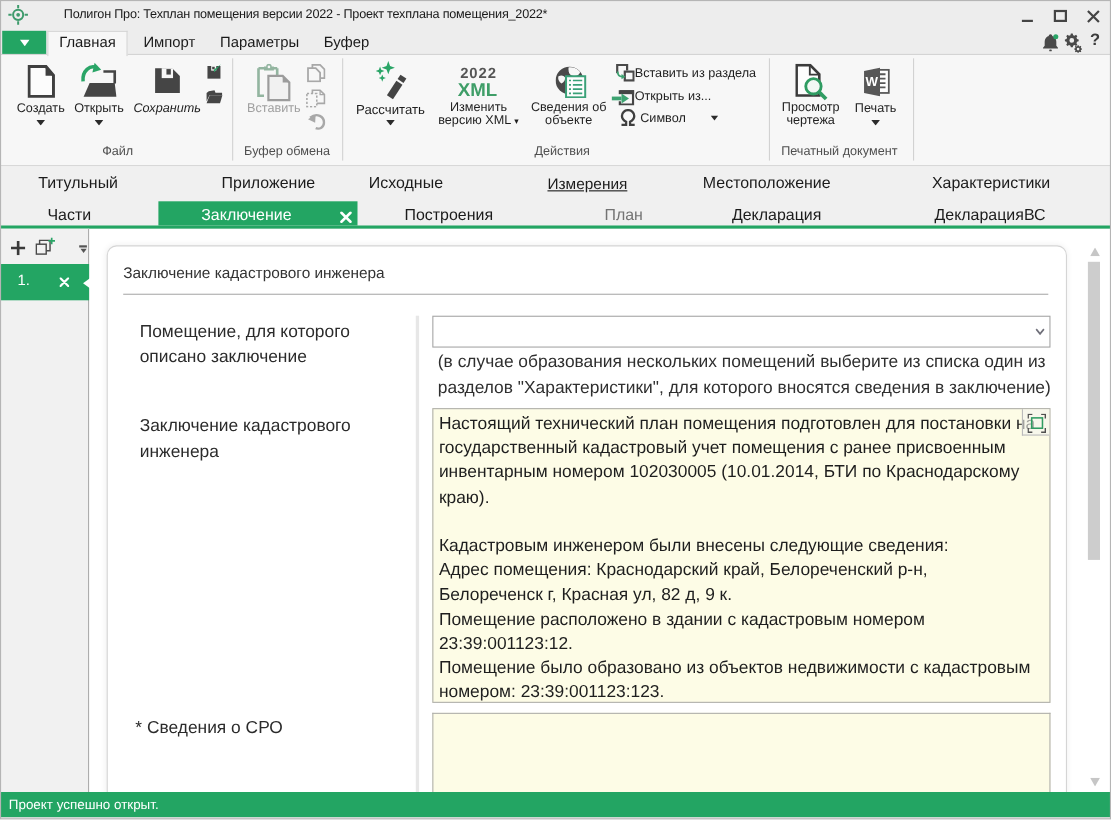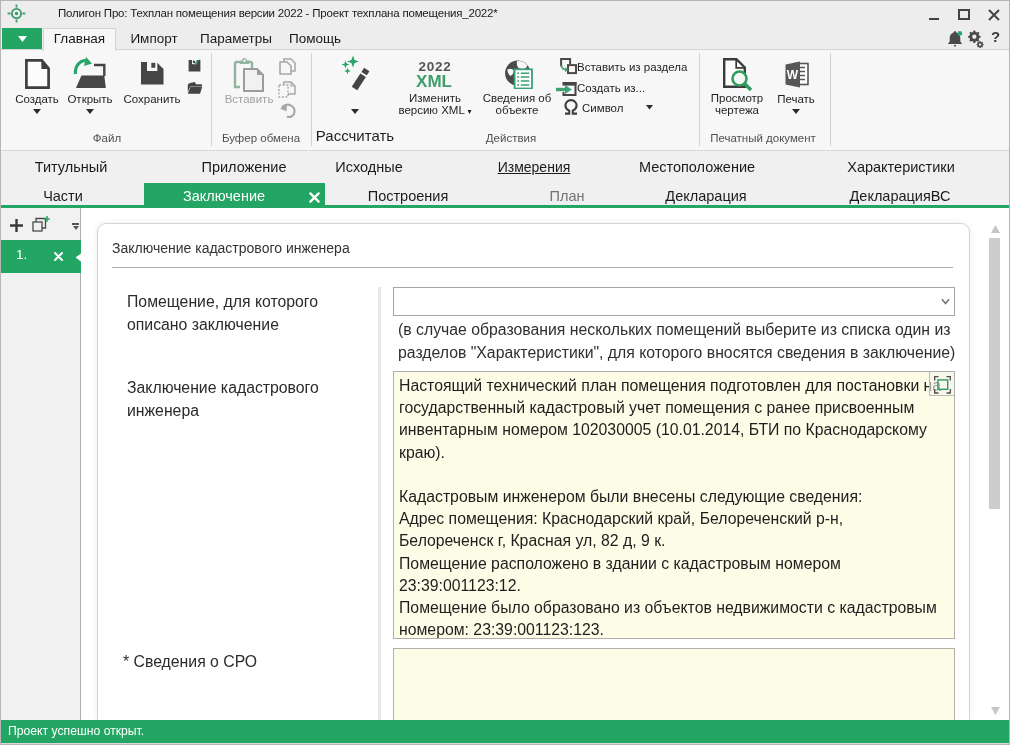--- a/index.html
+++ b/index.html
@@ -36,21 +36,21 @@
 <div class="abs" id="menurow" style="left:0;top:28px;width:1010px;height:22px;background:#ededed;border-bottom:1px solid #d4d4d4;">
   <div class="abs" style="left:2px;top:0px;width:40px;height:21px;background:#23a563;">
     <svg class="abs" style="left:16px;top:8px" width="9" height="6" viewBox="0 0 9 6">
         <path d="M0 0 L9 0 L4.5 6 Z" fill="#fff"></path>
       </svg>
   </div>
   <div class="abs" style="left:43px;top:0px;width:73px;height:23px;background:#f7f7f7;border-left:1px solid #d4d4d4;border-right:1px solid #d4d4d4;border-top:1px solid #d4d4d4;z-index:2"></div>
   <div class="abs nw" style="left:43px;top:3px;width:73px;text-align:center;font-size:13.5px;color:#1a1a1a;z-index:3">Главная</div>
   <div class="abs nw" style="left:124px;top:3px;width:60px;text-align:center;font-size:13.5px;color:#1a1a1a;">Импорт</div>
   <div class="abs nw" style="left:196px;top:3px;width:80px;text-align:center;font-size:13.5px;color:#1a1a1a;">Параметры</div>
-  <div class="abs nw" style="left:285px;top:3px;width:60px;text-align:center;font-size:13.5px;color:#1a1a1a;">Помощь</div>
+  <div class="abs nw" style="left:285px;top:3px;width:60px;text-align:center;font-size:13.5px;color:#1a1a1a;">Буфер</div>
 
   <svg class="abs" style="left:946px;top:2px" width="18" height="18" viewBox="0 0 18 18">
     <path d="M9 1.2 C9.9 1.2 10.6 1.9 10.6 2.7 C13 3.4 14.3 5.4 14.3 8 L14.3 11.5 L15.8 13.3 L15.8 14 L2.2 14 L2.2 13.3 L3.7 11.5 L3.7 8 C3.7 5.4 5 3.4 7.4 2.7 C7.4 1.9 8.1 1.2 9 1.2 Z" fill="#4a4a4a"></path>
     <rect x="7.8" y="15" width="2.4" height="1.6" rx="0.8" fill="#4a4a4a"></rect>
     <circle cx="13.8" cy="3.4" r="2.3" fill="#2aa567"></circle>
   </svg>
 
   <svg class="abs" style="left:967px;top:2px" width="18" height="18" viewBox="0 0 18 18">
     <g fill="#4a4a4a">
       <path d="M6.5 0.5 L8.2 0.5 L8.6 2 A4.6 4.6 0 0 1 9.9 2.5 L11.2 1.7 L12.4 2.9 L11.6 4.2 A4.6 4.6 0 0 1 12.1 5.5 L13.6 5.9 L13.6 7.6 L12.1 8 A4.6 4.6 0 0 1 11.6 9.3 L12.4 10.6 L11.2 11.8 L9.9 11 A4.6 4.6 0 0 1 8.6 11.5 L8.2 13 L6.5 13 L6.1 11.5 A4.6 4.6 0 0 1 4.8 11 L3.5 11.8 L2.3 10.6 L3.1 9.3 A4.6 4.6 0 0 1 2.6 8 L1.1 7.6 L1.1 5.9 L2.6 5.5 A4.6 4.6 0 0 1 3.1 4.2 L2.3 2.9 L3.5 1.7 L4.8 2.5 A4.6 4.6 0 0 1 6.1 2 Z M7.35 4.6 A2.15 2.15 0 1 0 7.35 8.9 A2.15 2.15 0 1 0 7.35 4.6 Z" fill-rule="evenodd"></path>
@@ -85,21 +85,21 @@
   <div class="abs nw" style="left:90px;top:43px;transform:translateX(-50%);font-size:11.5px;color:#1f1f1f;">Открыть</div>
   <svg class="abs" style="left:86px;top:59px" width="8" height="5" viewBox="0 0 8 5">
       <path d="M0 0 H8 L4 5 Z" fill="#2b2b2b"></path>
     </svg>
 
   <svg class="abs" style="left:140px;top:11px" width="24" height="24" viewBox="0 0 24 24">
     <path d="M1 1 H16.5 L23.5 8 V23.5 H1 Z" fill="#454545"></path>
     <rect x="7" y="1" width="10.3" height="9" fill="#f7f7f7"></rect>
     <rect x="11.3" y="1.8" width="4" height="5" fill="#454545"></rect>
   </svg>
-  <div class="abs nw" style="left:152px;top:43px;transform:translateX(-50%);font-size:11.5px;color:#1f1f1f;">Сохранить</div>
+  <div class="abs nw" style="left:152px;top:43px;transform:translateX(-50%);font-size:11.5px;color:#1f1f1f;font-style:italic;">Сохранить</div>
 
   <svg class="abs" style="left:188px;top:8px" width="14" height="15" viewBox="0 0 14 15">
     <rect x="0.6" y="2" width="11.8" height="11.5" fill="#454545"></rect>
     <rect x="4" y="2" width="4.6" height="4.2" fill="#f7f7f7"></rect>
     <rect x="4.9" y="2.7" width="2.3" height="2.3" fill="#454545"></rect>
     <path d="M12.8 0.4 L8.3 5.8 L6.8 7.6 L6.4 5.4 Z" fill="#2aa567"></path>
   </svg>
   <svg class="abs" style="left:187px;top:30px" width="16" height="15" viewBox="0 0 16 15">
     <path d="M0.8 12 V4.6 L2.8 2.9 L8 2.1 L8.9 4.3 H14.9 V6.6 H3.4 Z" fill="#454545"></path>
     <path d="M0.8 13.8 L3.6 6.7 H15.2 L13 13.8 Z" fill="#454545"></path>
@@ -130,21 +130,21 @@
 
   <svg class="abs" style="left:338px;top:4px" width="34" height="38" viewBox="0 0 34 38">
     <path d="M15 1.5 L16.6 5.9 L21 7.5 L16.6 9.1 L15 13.5 L13.4 9.1 L9 7.5 L13.4 5.9 Z" fill="#2aa567"></path>
     <path d="M7.5 6.5 L8.6 9.4 L11.5 10.5 L8.6 11.6 L7.5 14.5 L6.4 11.6 L3.5 10.5 L6.4 9.4 Z" fill="#2aa567"></path>
     <path d="M9.5 13.7 L10.4 16.1 L12.8 17 L10.4 17.9 L9.5 20.3 L8.6 17.9 L6.2 17 L8.6 16.1 Z" fill="#2aa567"></path>
     <g fill="#444" transform="rotate(33 22 26)">
       <rect x="18.8" y="13.6" width="6.4" height="4.8"></rect>
       <rect x="18.7" y="20.3" width="6.6" height="15.8"></rect>
     </g>
   </svg>
-  <div class="abs nw" style="left:355px;top:43px;transform:translateX(-50%);font-size:15px;color:#1f1f1f;margin-top:34px;">Рассчитать</div>
+  <div class="abs nw" style="left:355px;top:43px;transform:translateX(-50%);font-size:12px;color:#1f1f1f;">Рассчитать</div>
   <svg class="abs" style="left:351px;top:59px" width="8" height="5" viewBox="0 0 8 5">
       <path d="M0 0 H8 L4 5 Z" fill="#2b2b2b"></path>
     </svg>
 
   <div class="abs nw" style="left:435px;top:9px;transform:translateX(-50%);font-size:13.5px;font-weight:bold;color:#555;letter-spacing:0.8px;">2022</div>
   <div class="abs nw" style="left:434px;top:21.5px;transform:translateX(-50%);font-size:17px;font-weight:bold;color:#3f9e68;">XML</div>
   <div class="abs nw" style="left:435px;top:43px;transform:translateX(-50%);font-size:11.5px;color:#1f1f1f;text-align:center;line-height:11.5px;">Изменить<br>версию XML <span style="font-size:8px;">▾</span></div>
 
   <svg class="abs" style="left:505px;top:10px" width="29" height="29" viewBox="0 0 29 29">
     <defs>
@@ -173,21 +173,21 @@
     <path d="M1.5 7 C1.5 10.3 2.8 11.6 5.6 11.7" fill="none" stroke="#3da371" stroke-width="1.6"></path>
     <path d="M5 9.3 L8.6 11.7 L5 14 Z" fill="#3da371"></path>
   </svg>
   <div class="abs nw" style="left:577px;top:11px;font-size:11.5px;color:#1f1f1f;">Вставить из раздела</div>
   <svg class="abs" style="left:556px;top:31px" width="21" height="15" viewBox="0 0 21 15">
     <path d="M7.5 2 H19.5 V14 H7.5 V11" fill="none" stroke="#454545" stroke-width="2"></path>
     <rect x="6.5" y="1" width="14" height="3.6" fill="#454545"></rect>
     <rect x="0" y="6.8" width="9" height="3.4" fill="#3da371"></rect>
     <path d="M9 3.9 L15.8 8.5 L9 13.1 Z" fill="#3da371"></path>
   </svg>
-  <div class="abs nw" style="left:577px;top:32px;font-size:11.5px;color:#1f1f1f;">Создать из...</div>
+  <div class="abs nw" style="left:577px;top:32px;font-size:11.5px;color:#1f1f1f;">Открыть из...</div>
   <svg class="abs" style="left:563px;top:49px" width="16" height="16" viewBox="0 0 16 16">
     <path d="M2 14.6 H6.2 V11.6 C3.9 10.4 2.4 8.4 2.4 6.4 A5.6 5.3 0 1 1 13.6 6.4 C13.6 8.4 12.1 10.4 9.8 11.6 V14.6 H14" fill="none" stroke="#3f3f3f" stroke-width="2.1"></path>
   </svg>
   <div class="abs nw" style="left:582px;top:52px;font-size:11.5px;color:#1f1f1f;">Символ</div>
   <svg class="abs" style="left:646px;top:55px" width="7" height="4.5" viewBox="0 0 7 4.5">
       <path d="M0 0 H7 L3.5 4.5 Z" fill="#2b2b2b"></path>
     </svg>
 
   <svg class="abs" style="left:723px;top:8px" width="30" height="34" viewBox="0 0 30 34">
     <path d="M1.2 1.2 H13.5 L21.8 9.5 V28.8 H1.2 Z" fill="#fdfdfd" stroke="#3b3b3b" stroke-width="2.4"></path>

